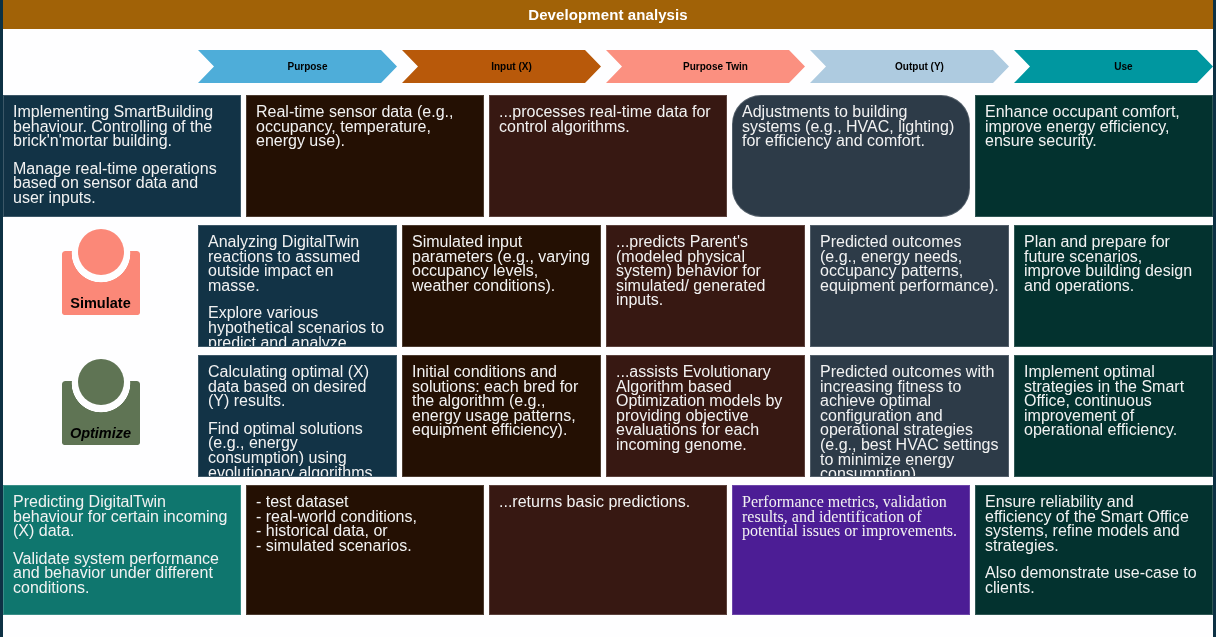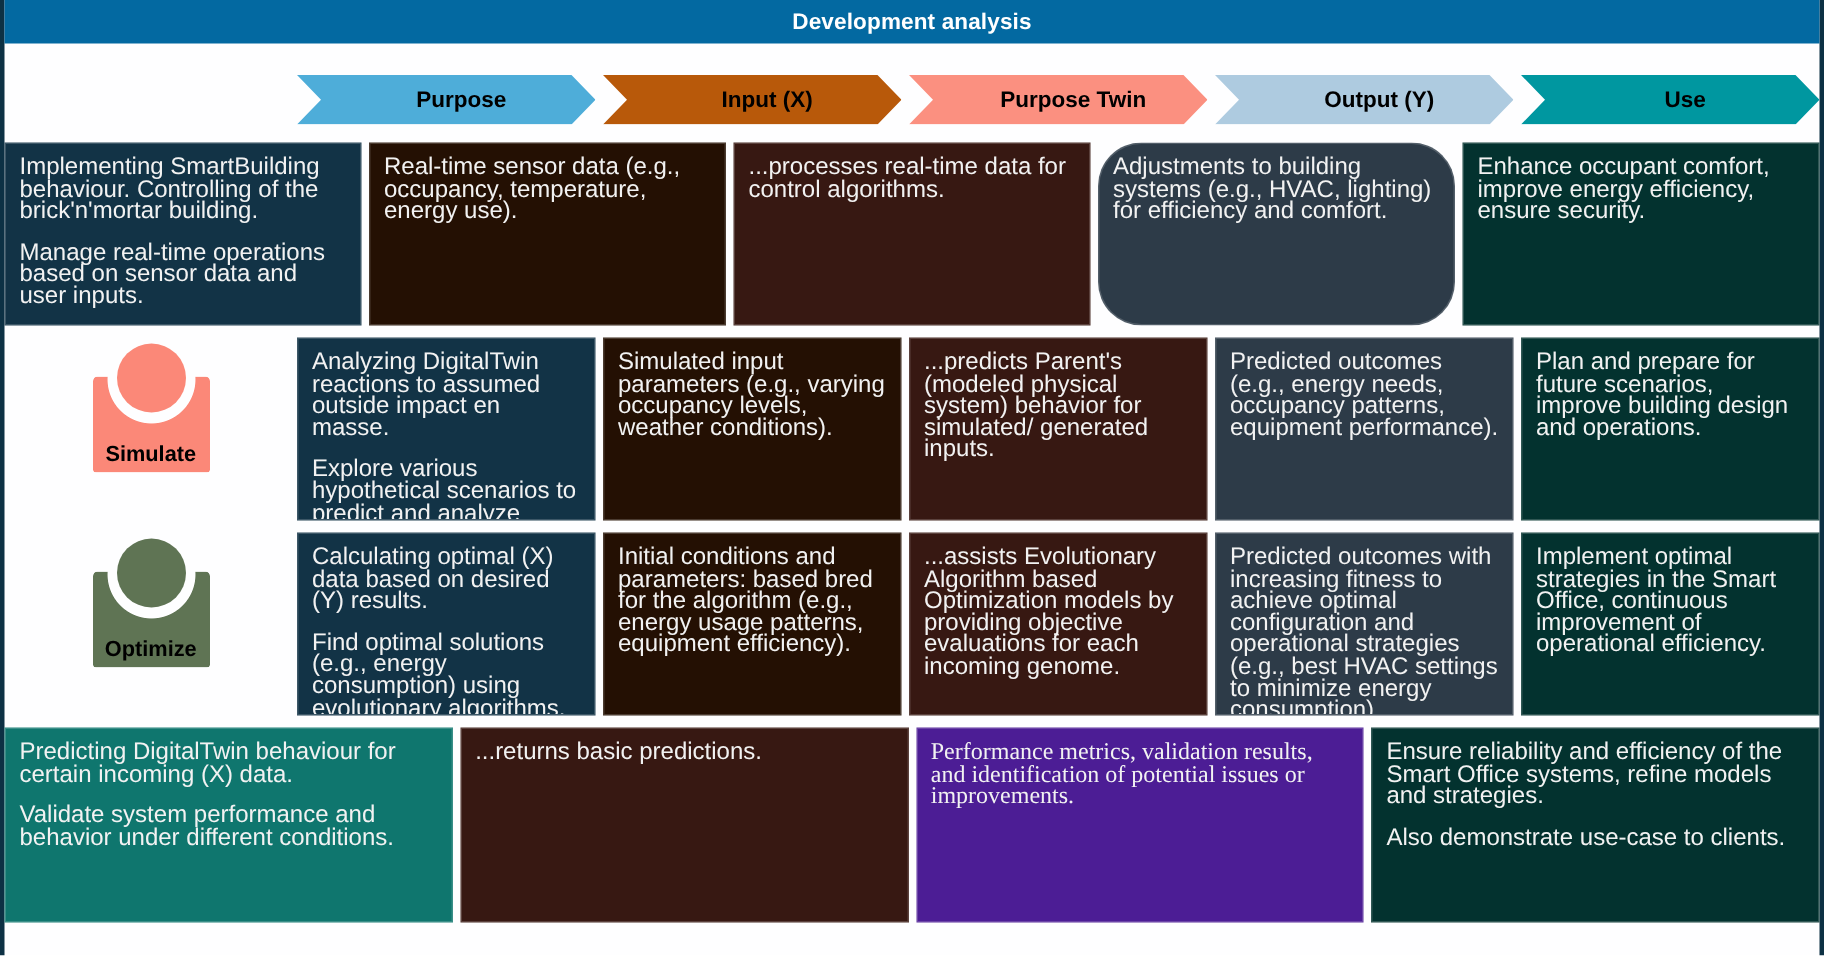--- a/index.html
+++ b/index.html
@@ -25,21 +25,21 @@
     border-right: 3px solid #0d3144;
   }
 
   
   #title-bar {
     position: absolute;
     left: 0;
     top: 0;
     width: 1210px;
     height: 29px;
-    background: #0369a1;
+    background: #a16207;
     display: flex;
     align-items: center;
     justify-content: center;
   }
   #title-text {
     color: #ffffff;
     font-size: 15px;
     font-weight: bold;
     letter-spacing: 0.1px;
     line-height: 1;
@@ -84,21 +84,21 @@
   .chevron {
     position: absolute;
     inset: 0;
     display: flex;
     align-items: center;
     justify-content: center;
     clip-path: polygon(0 0, calc(100% - 16px) 0, 100% 50%, calc(100% - 16px) 100%, 0 100%, 16px 50%);
   }
   .chev-label {
     color: #000000;
-    font-size: 15px;
+    font-size: 10px;
     font-weight: bold;
     line-height: 1;
     text-align: right;
     padding-left: 6px;
     margin-left: 14px;
   }
 
   
   .body-row { margin-bottom: 8px; }
   .body-row:last-child { margin-bottom: 0; }
@@ -243,48 +243,54 @@
           <div class="cell" style="background: rgb(45, 59, 72);">
             <p>Predicted outcomes (e.g., energy needs, occupancy patterns, equipment performance).</p>
           </div>
           <div class="cell" style="background: rgb(3, 50, 47);">
             <p>Plan and prepare for future scenarios, improve building design and operations.</p>
           </div>
         </div>
         <div class="grid-row body-row" style="height: 122px;">
           <div class="stub-cell">
             <div class="persona">
-              <div class="body-shape" style="background: rgb(95, 116, 84);">
+              <div class="body-shape" style="background: rgb(95, 116, 84); font-style: italic;">
                 <span class="persona-label">Optimize</span>
               </div>
               <div class="head" style="background: rgb(95, 116, 84);"></div>
             </div>
           </div>
           <div class="cell" style="background: rgb(18, 51, 70);">
             <p>Calculating optimal (X) data based on desired (Y) results.</p>
             <p>Find optimal solutions (e.g., energy consumption) using evolutionary algorithms.</p>
           </div>
           <div class="cell" style="background: rgb(36, 16, 3);">
-            <p>Initial conditions and parameters: based bred for the algorithm (e.g., energy usage patterns, equipment efficiency).</p>
+            <p>Initial conditions and solutions: each bred for the algorithm (e.g., energy usage patterns, equipment efficiency).</p>
           </div>
           <div class="cell" style="background: rgb(55, 24, 18);">
             <p>...assists Evolutionary Algorithm based Optimization models by providing objective evaluations for each incoming genome.</p>
           </div>
           <div class="cell" style="background: rgb(45, 59, 72);">
             <p>Predicted outcomes with increasing fitness to achieve optimal configuration and operational strategies (e.g., best HVAC settings to minimize energy consumption).</p>
           </div>
           <div class="cell" style="background: rgb(3, 50, 47);">
             <p>Implement optimal strategies in the Smart Office, continuous improvement of operational efficiency.</p>
           </div>
         </div>
         <div class="grid-row body-row" style="height: 130px;">
           <div class="cell" style="background: #0f766e;">
             <p>Predicting DigitalTwin behaviour for certain incoming (X) data.</p>
             <p>Validate system performance and behavior under different conditions.</p>
           </div>
+          <div class="cell" style="background: rgb(36, 16, 3);">
+            <p>- test dataset
+- real-world conditions,
+- historical data, or
+- simulated scenarios.</p>
+          </div>
           <div class="cell" style="background: rgb(55, 24, 18);">
             <p>...returns basic predictions.</p>
           </div>
           <div class="cell" style="background: #4c1d95; font-family: Liberation Serif, serif;">
             <p>Performance metrics, validation results, and identification of potential issues or improvements.</p>
           </div>
           <div class="cell" style="background: rgb(3, 50, 47);">
             <p>Ensure reliability and efficiency of the Smart Office systems, refine models and strategies.</p>
             <p>Also demonstrate use-case to clients.</p>
           </div>

